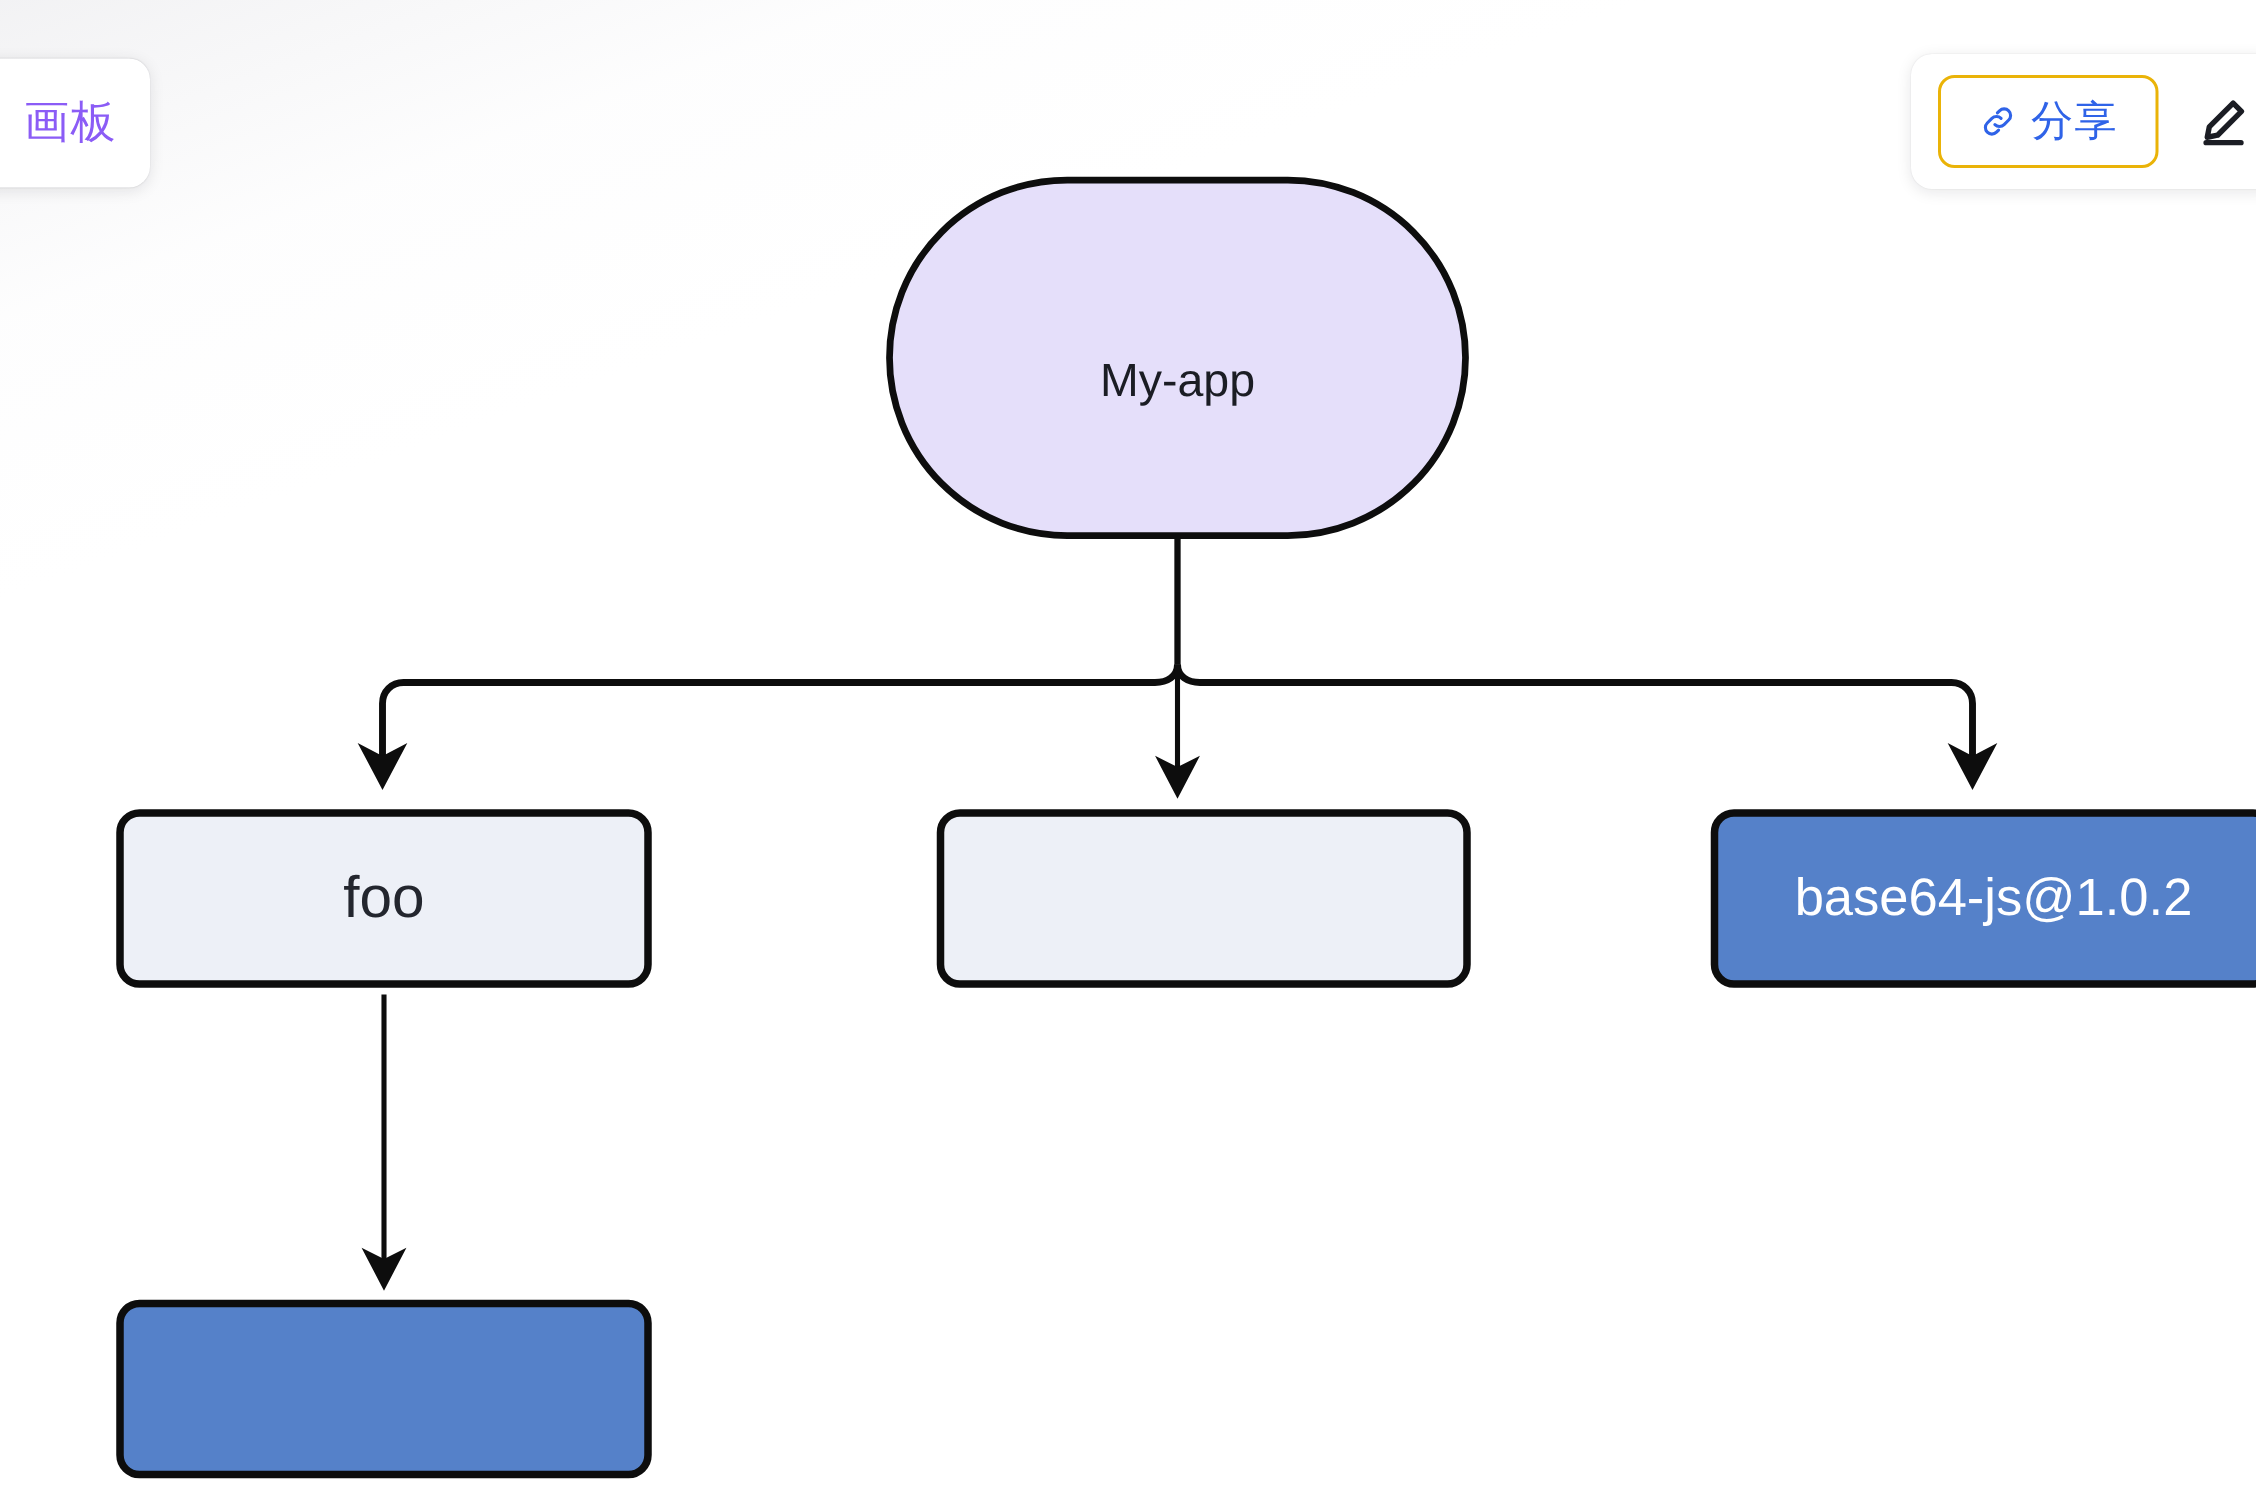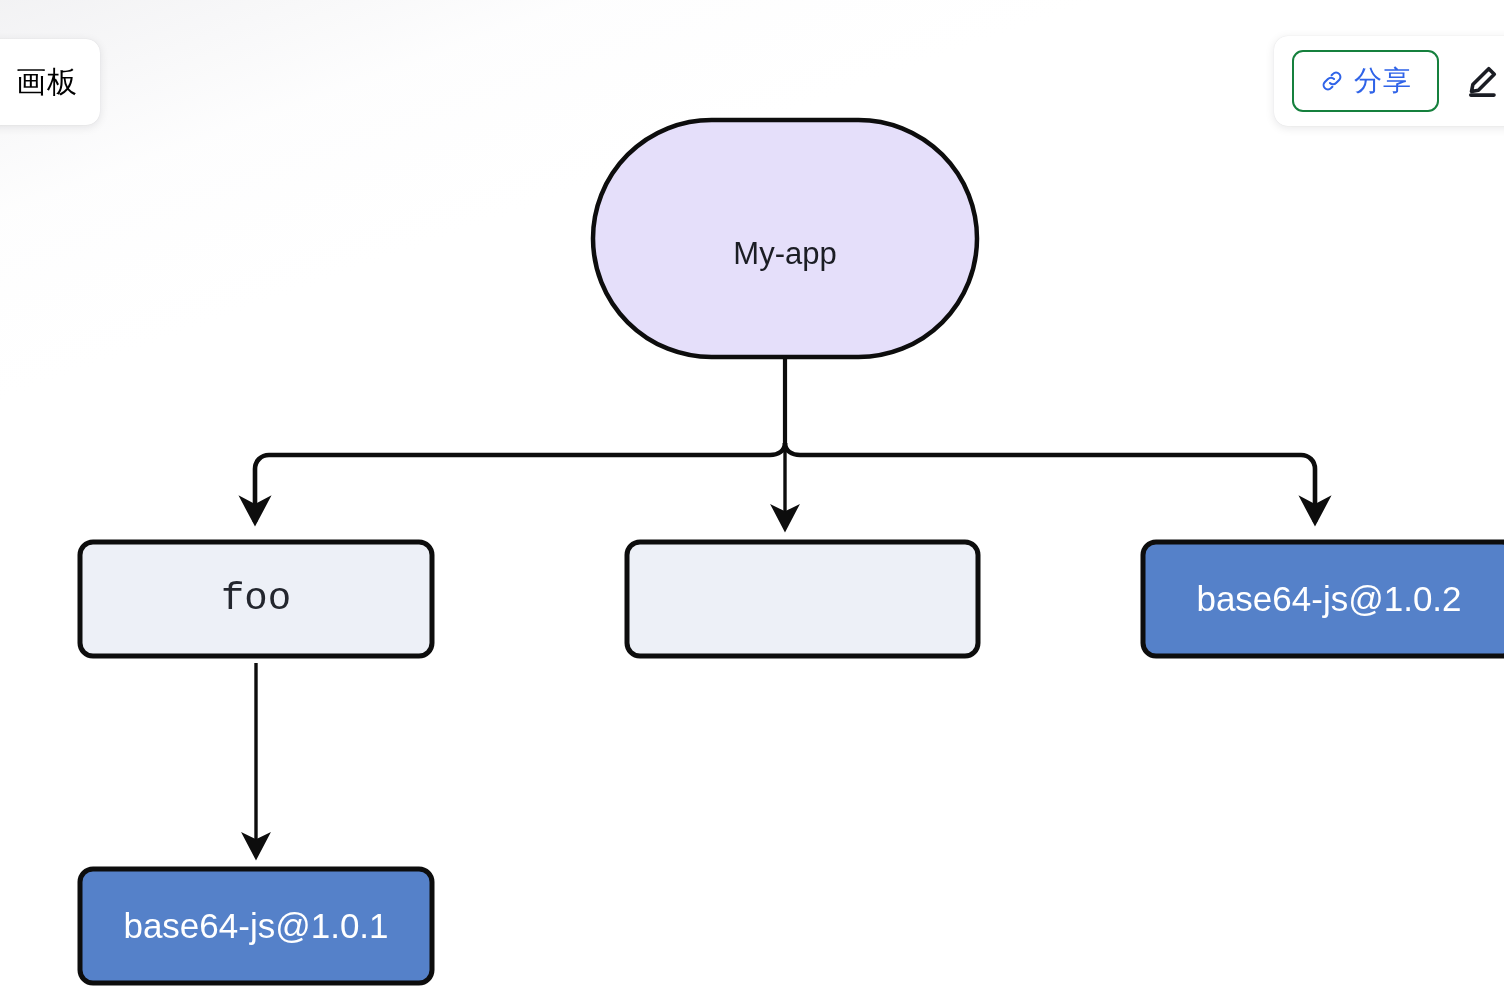--- a/index.html
+++ b/index.html
@@ -36,21 +36,21 @@
 
   #panel-left {
     left: -44px;
     top: 39px;
     height: 86px;
     padding: 0 22px 0 60px;
     border-radius: 14px;
   }
   #panel-left .panel-label {
     font-size: 30px;
-    color: #000000;
+    color: #8b5cf6;
     letter-spacing: 1px;
     line-height: 1;
     white-space: nowrap;
   }
 
   #panel-right {
     left: 1274px;
     top: 36px;
     height: 90px;
     padding: 0 18px;
@@ -58,21 +58,21 @@
     border-radius: 14px;
   }
 
   #share-button {
     display: flex;
     align-items: center;
     justify-content: center;
     gap: 9px;
     height: 62px;
     padding: 0 25px;
-    border: 2px solid #15803d;
+    border: 2px solid #eab308;
     border-radius: 11px;
     background: #ffffff;
     cursor: pointer;
     box-sizing: border-box;
   }
   #share-button .share-label {
     font-size: 28px;
     color: #2f63e8;
     line-height: 1;
     white-space: nowrap;
@@ -104,21 +104,21 @@
   
   .node-label {
     position: absolute;
     display: flex;
     align-items: center;
     justify-content: center;
     pointer-events: none;
     white-space: nowrap;
   }
   .node-label.root   { font-size: 31px; color: #1b1d24; }
-  .node-label.plain  { font-size: 39px; color: #23262e; font-family: Liberation Mono, monospace; }
+  .node-label.plain  { font-size: 39px; color: #23262e; }
   .node-label.pkg    { font-size: 35px; color: #ffffff; }
 
   
   #watermark {
     position: absolute;
     right: 22px;
     bottom: 28px;
     font-size: 25px;
     color: #c8c8cc;
     letter-spacing: 1px;
@@ -169,21 +169,20 @@
       </g>
     </svg>
 
     <div class="node-label root" style="left:593px; top:135px; width:384px; height:237px;">My-app</div>
 
     <div class="node-label plain" style="left:80px; top:542px; width:352px; height:114px;">foo</div>
 
 
     <div class="node-label pkg" style="left:1143px; top:542px; width:372px; height:114px;">base64-js@1.0.2</div>
 
-    <div class="node-label pkg" style="left:80px; top:869px; width:352px; height:114px;">base64-js@1.0.1</div>
   </div>
 
   <div class="float-card" id="panel-left">
     <span class="panel-label">画板</span>
   </div>
 
   <div class="float-card" id="panel-right">
 
     <div id="share-button">
       <span class="link-icon">

